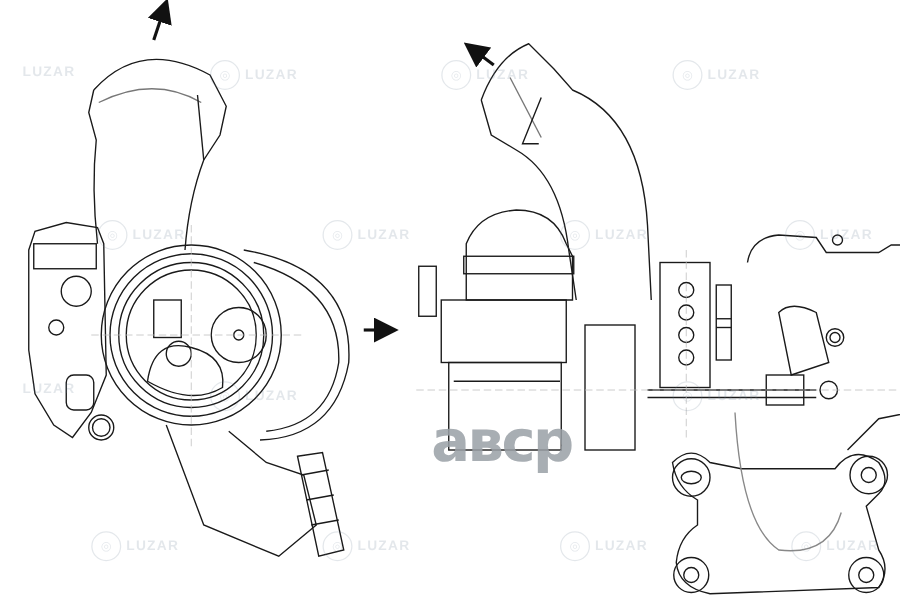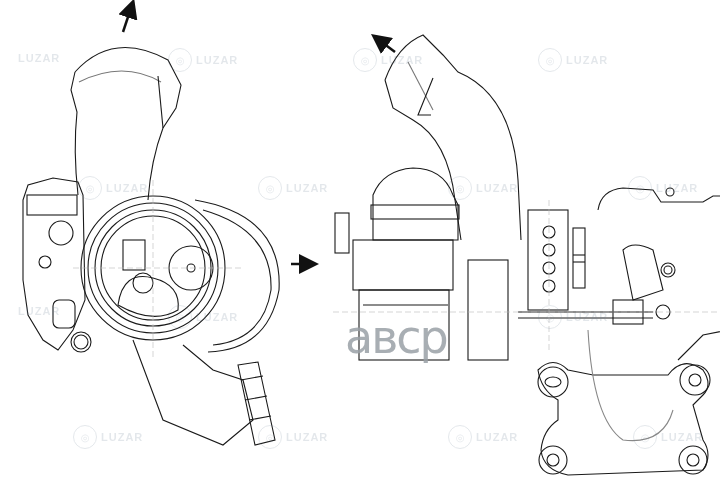--- a/index.html
+++ b/index.html
@@ -1,21 +1,21 @@
 <!DOCTYPE html>
 <html><head>
 <meta charset="utf-8">
 <style>
   html,body{margin:0;padding:0;background:#ffffff;}
   body{width:720px;height:492px;position:relative;overflow:hidden;font-family:"Liberation Sans",sans-serif;}
   .canvas{position:absolute;left:0;top:0;width:720px;height:492px;margin-left:13px;}
   .wm{position:absolute;display:flex;align-items:center;gap:4px;opacity:0.18;color:#6b7f93;}
   .wm-logo{width:22px;height:22px;border:1.5px solid #6b7f93;border-radius:50%;display:flex;align-items:center;justify-content:center;font-size:10px;}
   .wm-text{font-size:11px;font-weight:bold;letter-spacing:1px;}
-  .overlay-text{position:absolute;left:332px;top:310px;font-size:46px;font-weight:normal;color:#9aa0a6;opacity:0.85;letter-spacing:-2px;font-family:"DejaVu Sans",sans-serif;}
+  .overlay-text{position:absolute;left:332px;top:326px;font-size:46px;font-weight:bold;color:#9aa0a6;opacity:0.85;letter-spacing:-2px;font-family:"DejaVu Sans",sans-serif;}
   .avito{position:absolute;left:620px;top:455px;font-size:22px;font-weight:bold;color:#c9ccd0;opacity:0.7;font-family:"DejaVu Sans",sans-serif;}
 </style>
 </head>
 <body>
 
 <div class="canvas">
 <svg width="720" height="492" viewBox="0 0 720 492" xmlns="http://www.w3.org/2000/svg">
   <defs>
     <marker id="ah" markerWidth="8" markerHeight="8" refX="4" refY="4" orient="auto">
       <path d="M0,0 L8,4 L0,8 z" fill="#111"></path>

